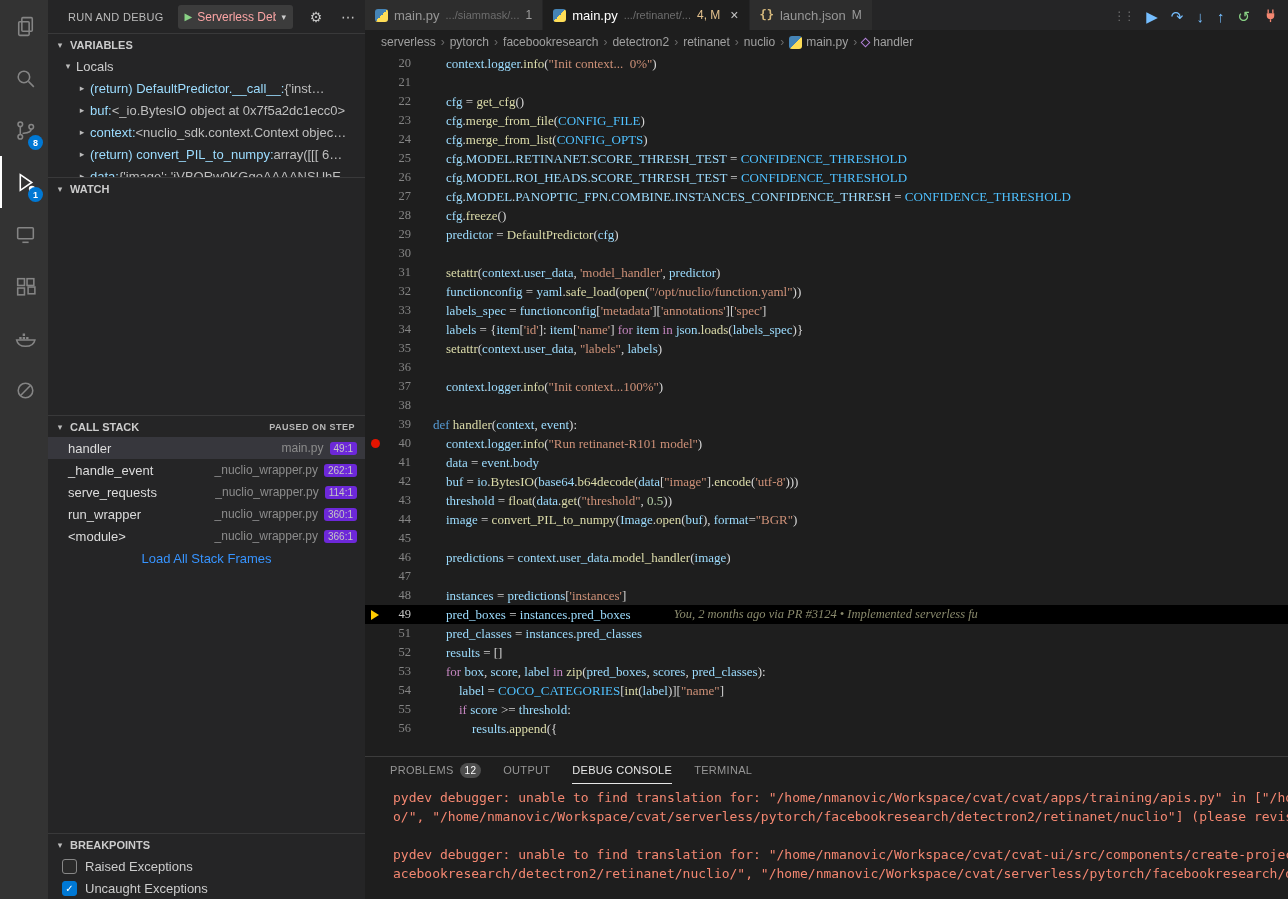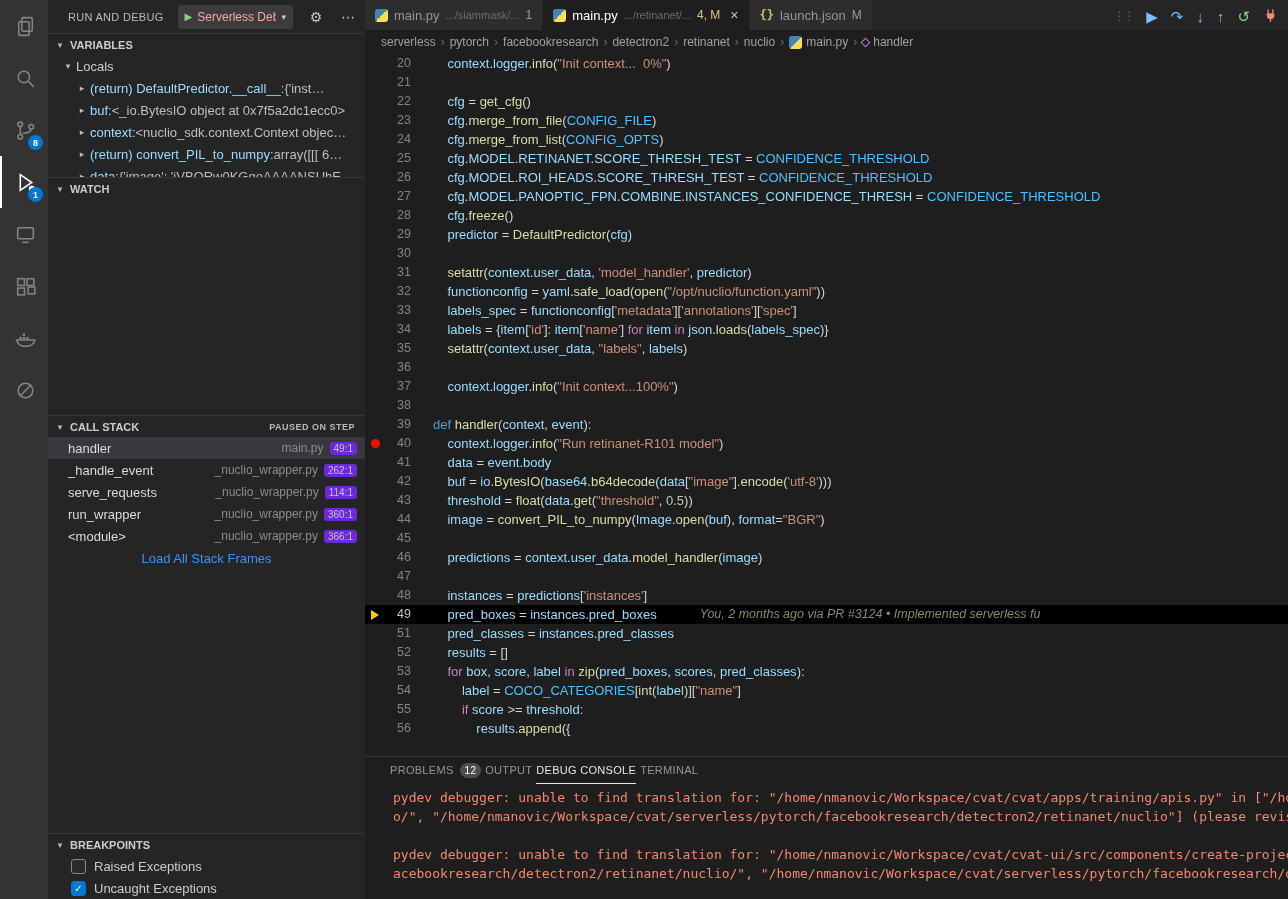--- a/index.html
+++ b/index.html
@@ -28,21 +28,21 @@
   .paused{margin-left:auto;padding-right:10px;font-size:9px;font-weight:bold;color:#b9b9b9;letter-spacing:.5px}
   .row{height:22px;flex:none;display:flex;align-items:center;white-space:nowrap;overflow:hidden;padding-left:12px;cursor:pointer}
   .vname{color:#9cdcfe}
   .vval{color:#bfbfbf}
   .frame{height:22px;flex:none;display:flex;align-items:center;gap:6px;padding:0 8px 0 20px;cursor:pointer}
   .frame.selected{background:#37373d}
   .f-name{color:#dcdcdc;white-space:nowrap}
   .f-file{margin-left:auto;color:#8c8c8c;font-size:12px;white-space:nowrap}
   .f-line{background:#6d28d9;color:#c5c5c5;font-size:10px;padding:1px 4px;border-radius:3px;flex:none}
   .load-link{height:22px;flex:none;display:flex;align-items:center;justify-content:center;color:#3794ff;cursor:pointer}
-  .bp-row{height:22px;flex:none;display:flex;align-items:center;gap:8px;padding-left:23px;cursor:pointer}
+  .bp-row{height:22px;flex:none;display:flex;align-items:center;gap:8px;padding-left:14px;cursor:pointer}
   .cb{width:15px;height:15px;flex:none;border:1px solid #878787;border-radius:3px;background:#2a2a2a;display:flex;align-items:center;justify-content:center;font-size:10px;color:#fff}
   .cb.checked{background:#0078d4;border-color:#0078d4}
 
   
   .main{flex:1;min-width:0;display:flex;flex-direction:column;height:100%}
   .tabbar{height:30px;flex:none;background:#252526;display:flex;position:relative}
   .tab{display:flex;align-items:center;gap:6px;padding:0 10px;background:#2d2d2d;border-right:1px solid #252526;color:#969696;cursor:pointer;white-space:nowrap}
   .tab.active{background:#1e1e1e;color:#fff}
   .tab .detail{font-size:11px;color:#6d6d6d}
   .tab .deco{font-size:12px;color:#9d9d9d}
@@ -52,37 +52,37 @@
   .jsonicon{color:#d7ba7d;font-size:12px;font-weight:bold;font-family:"DejaVu Sans Mono",monospace}
   .dbg-toolbar{position:absolute;right:10px;top:4px;height:24px;display:flex;align-items:center;gap:13px}
   .dbg-btn{font-size:15px;line-height:1;cursor:pointer}
   .handle{color:#6d6d6d;font-size:12px;letter-spacing:-2px;cursor:grab}
   .breadcrumbs{height:24px;flex:none;background:#1e1e1e;display:flex;align-items:center;gap:5px;padding-left:16px;font-size:12px;color:#a0a0a0}
   .crumb{cursor:pointer;display:flex;align-items:center;gap:4px;white-space:nowrap}
   .crumb-sep{color:#6a6a6a}
   .methodicon{width:7px;height:7px;border:1.5px solid #b180d7;transform:rotate(45deg);display:inline-block}
 
   
-  .editor{flex:1;overflow:hidden;background:#1e1e1e;font-family:Liberation Sans, sans-serif;font-size:13px}
+  .editor{flex:1;overflow:hidden;background:#1e1e1e;font-family:Liberation Serif, serif;font-size:13px}
   .cline{display:flex;height:19px;line-height:19px;white-space:pre}
   .cline.current{background:#000000}
   .glyph{width:20px;flex:none;display:flex;align-items:center;justify-content:center}
   .bp-dot{width:9px;height:9px;border-radius:50%;background:#e51400}
   .cur-arrow{width:0;height:0;border-left:8px solid #ffcc00;border-top:5px solid transparent;border-bottom:5px solid transparent}
   .lnum{width:26px;flex:none;text-align:right;color:#858585;font-size:12.5px}
   .cline.current .lnum{color:#c6c6c6}
   .gap{width:22px;flex:none}
   .ccode{color:#d4d4d4}
   .blame{color:#8a8a6d;font-style:italic;margin-left:43px;font-size:12.5px}
   .t-str{color:#ce9178}.t-def{color:#569cd6}.t-kw{color:#c586c0}.t-num{color:#b5cea8}
   .t-fn{color:#dcdcaa}.t-const{color:#4fc1ff}.t-id{color:#9cdcfe}
 
   
   .panel{height:143px;flex:none;background:#1e1e1e;border-top:1px solid #3c3c3c;display:flex;flex-direction:column}
-  .panel-tabs{height:27px;flex:none;display:flex;align-items:flex-end;gap:4px;padding-left:25px}
+  .panel-tabs{height:27px;flex:none;display:flex;align-items:flex-end;gap:22px;padding-left:25px}
   .ptab{height:100%;display:flex;align-items:center;gap:6px;font-size:11px;letter-spacing:.3px;color:#969696;cursor:pointer;border-bottom:1px solid transparent}
   .ptab.active{color:#e7e7e7;border-bottom:1px solid #e7e7e7}
   .pbadge{background:#4d4d4d;color:#fff;font-size:10px;border-radius:8px;padding:0 5px;height:15px;display:flex;align-items:center}
   .console{flex:1;overflow:hidden;padding:4px 0 0 28px;font-family:"DejaVu Sans Mono",monospace;font-size:13px;line-height:19px;color:#f48771;white-space:pre}
   .console-line{min-height:19px}
 </style>
 </head>
 <body>
 
 <div class="root">

